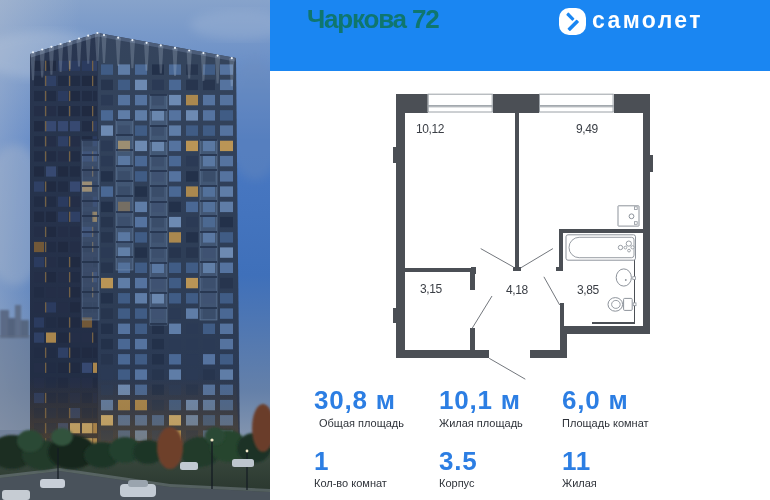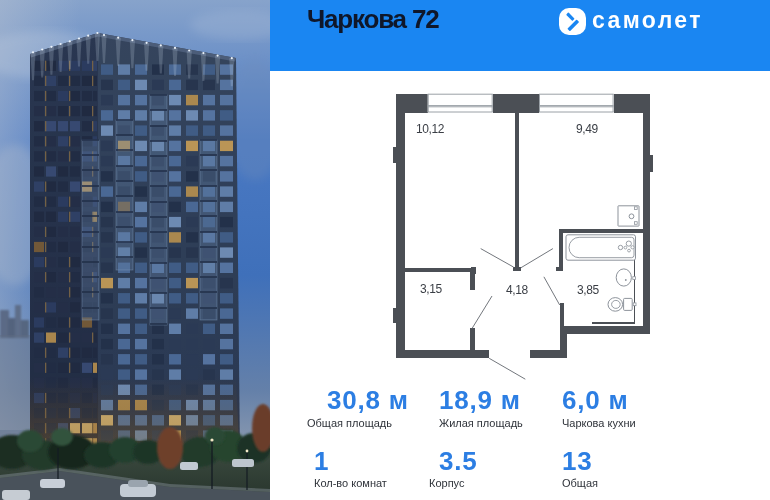--- a/index.html
+++ b/index.html
@@ -618,21 +618,21 @@
       <rect x="128" y="480" width="20" height="7" rx="3" fill="#9aa4ae"></rect>
 <rect x="2" y="490" width="28" height="10" rx="3" fill="#c6ccd3"></rect>
 <rect x="40" y="479" width="25" height="9" rx="3" fill="#c8cfd8"></rect>
 <rect x="180" y="462" width="18" height="8" rx="2.5" fill="#c2cad2"></rect>
 <rect x="232" y="459" width="22" height="8" rx="2.5" fill="#bdc5cd"></rect>
 </svg>
 </div>
 
 <div class="abs" style="left:270px;top:0;width:500px;height:70.5px;background:#1a86f2;"></div>
 
-<div class="abs" style="left:307px;top:6px;color:#0f172a;font-size:26px;line-height:26px;font-weight:bold;letter-spacing:-1.2px;">Чаркова 72</div>
+<div class="abs" style="left:307px;top:6px;color:#0f766e;font-size:26px;line-height:26px;font-weight:bold;letter-spacing:-1.2px;">Чаркова 72</div>
 
 <div class="abs" style="left:559px;top:7.5px;width:27px;height:27px;">
 <svg width="27" height="27" viewBox="0 0 27 27">
 <rect x="0" y="0" width="27" height="27" rx="10" fill="#fff"></rect>
 <g fill="#1a86f2">
         <rect x="9.75" y="4.2" width="3.2" height="8.9" rx="0.7" transform="rotate(-45 11.35 8.65)"></rect>
 <rect x="12.4" y="10.8" width="3.7" height="13.2" rx="0.8" transform="rotate(45 14.25 17.4)"></rect>
       </g>
 </svg></div>
 
@@ -752,28 +752,28 @@
 </g>
 <g fill="#3a3e45" font-family="Liberation Sans, sans-serif" font-size="12px" letter-spacing="-0.4px">
 <text x="416" y="132.6">10,12</text>
 <text x="576" y="132.6">9,49</text>
 <text x="420" y="293.4">3,15</text>
 <text x="506" y="293.6">4,18</text>
 <text x="577" y="293.6">3,85</text>
 </g>
 </svg>
 
-<div class="abs num" style="left:314px;top:386.5px;margin-left:13px;">30,8 м</div>
-<div class="abs lbl" style="left:307px;top:418px;">Общая площадь</div>
-
-<div class="abs num" style="left:439px;top:386.5px;">18,9 м</div>
+<div class="abs num" style="left:314px;top:386.5px;">30,8 м</div>
+<div class="abs lbl" style="left:319px;top:418px;">Общая площадь</div>
+
+<div class="abs num" style="left:439px;top:386.5px;">10,1 м</div>
 <div class="abs lbl" style="left:439px;top:418px;">Жилая площадь</div>
 
 <div class="abs num" style="left:562px;top:386.5px;">6,0 м</div>
-<div class="abs lbl" style="left:562px;top:418px;">Чаркова кухни</div>
+<div class="abs lbl" style="left:562px;top:418px;">Площадь комнат</div>
 
 <div class="abs num" style="left:314px;top:448px;">1</div>
 <div class="abs lbl" style="left:314px;top:478px;">Кол-во комнат</div>
 
 <div class="abs num" style="left:439px;top:448px;">3.5</div>
-<div class="abs lbl" style="left:429px;top:478px;">Корпус</div>
-
-<div class="abs num" style="left:562px;top:448px;">13</div>
-<div class="abs lbl" style="left:562px;top:478px;">Общая</div>
+<div class="abs lbl" style="left:439px;top:478px;">Корпус</div>
+
+<div class="abs num" style="left:562px;top:448px;">11</div>
+<div class="abs lbl" style="left:562px;top:478px;">Жилая</div>
 </body></html>

